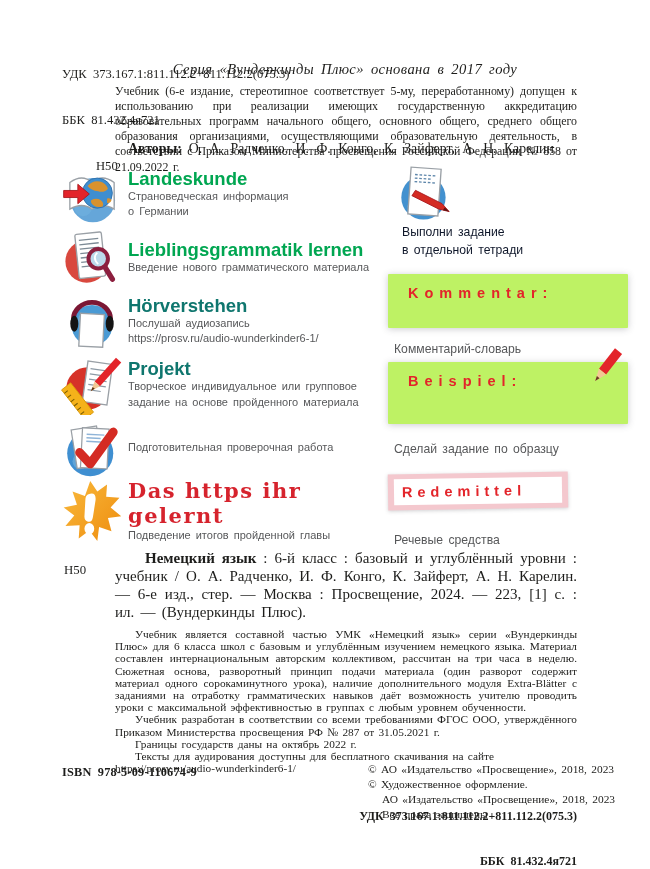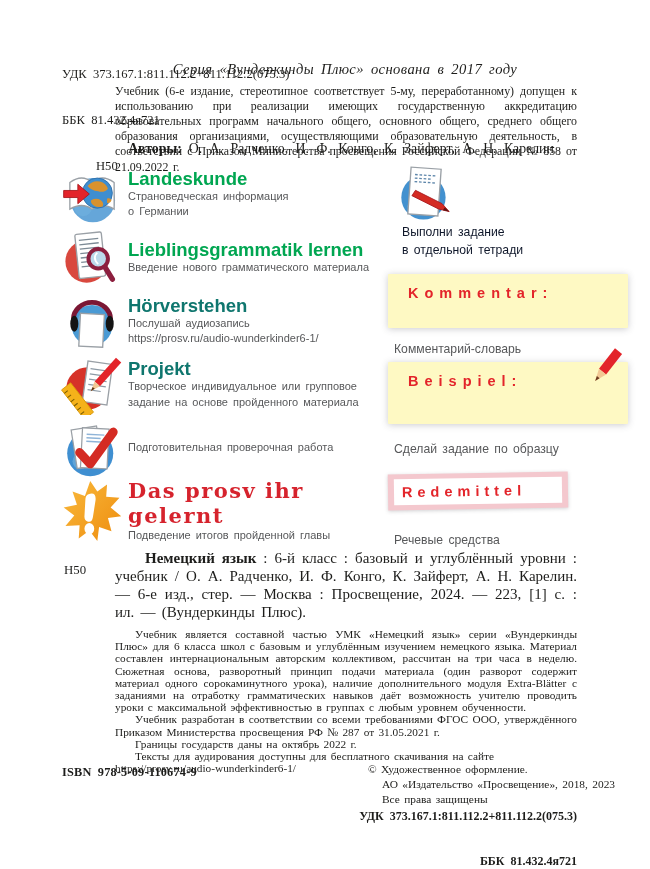--- a/index.html
+++ b/index.html
@@ -30,21 +30,21 @@
   .green{color:#00a651;} .red{color:#0f766e;}
   .title-test{letter-spacing:5px;font-size:19px;}
   .title-script{font-family:"DejaVu Serif",serif;color:#d6232d;font-size:21px;
                 letter-spacing:1.5px;font-weight:bold;}
   .legend-desc{font-size:11px;color:#57585a;line-height:1.4;word-spacing:2px;}
 
   .right-col{position:relative;width:244px;margin-left:0;}
   .rc-icon{position:absolute;top:0;left:8px;}
   .rc-icon-desc{position:absolute;top:62px;left:14px;font-size:12.2px;color:#0f172a;
                 line-height:1.45;word-spacing:2px;}
-  .card{position:absolute;left:0;width:240px;background:#fef9c3;
+  .card{position:absolute;left:0;width:240px;background:#bef264;
         box-shadow:0 1px 7px rgba(70,70,80,.28);border-radius:1px;}
   .card-kommentar{top:112px;height:54px;}
   .card-beispiel{top:200px;height:62px;}
   .card-label{display:block;padding:11px 0 0 20px;color:#e3242a;font-weight:bold;
               font-size:14.5px;letter-spacing:6px;}
   .card-desc{position:absolute;left:6px;font-size:12.2px;color:#57585a;word-spacing:2px;}
   .desc-kommentar{top:180px;}
   .desc-beispiel{top:280px;}
   .pencil-wrap{position:absolute;top:-16px;right:2px;}
   .chip{position:absolute;top:311px;left:0;width:168px;background:#f4c8ce;padding:5px 6px;
@@ -230,21 +230,21 @@
                 <stop offset="0" stop-color="#f9b93c"></stop>
                   <stop offset="1" stop-color="#ee8d0e"></stop>
               </linearGradient>
             </defs>
             <polygon fill="url(#orange)" points="33,1 41,13 52,5 51,19 66,20 56,31 68,41 53,43 57,58 43,53 41,69 32,57 20,66 21,51 5,52 15,40 3,31 18,28 13,13 27,18"></polygon>
             <path d="M31 16 q9 -3 8 7 l-3 19 q-1 6 -5.5 5 q-4.5 -1 -4 -6.5 l1 -18 q0 -5 3.5 -6.5z" fill="#fff"></path>
             <ellipse cx="32" cy="55" rx="5.5" ry="6.5" fill="#fff"></ellipse>
           </svg>
         </span>
         <span class="legend-text">
-          <div class="legend-title title-script">Das prosv ihr gelernt</div>
+          <div class="legend-title title-script">Das https ihr gelernt</div>
           <div class="legend-desc">Подведение итогов пройденной главы</div>
         </span>
       </div>
     </div>
 
     <div class="right-col">
       <span class="rc-icon">
         <svg width="62" height="62" viewBox="0 0 70 70">
           <circle cx="31" cy="40" r="25" fill="#4391cf"></circle>
           <circle cx="22" cy="50" r="9" fill="#6caede" opacity=".8"></circle>
@@ -302,18 +302,19 @@
     <p class="annot annot-url pre">Тексты для аудирования доступны для бесплатного скачивания на сайте
 https://prosv.ru/audio-wunderkinder6-1/</p>
     <div class="udk-bottom">
       <div>УДК  373.167.1:811.112.2+811.112.2(075.3)</div>
       <div>ББК  81.432.4я721</div>
     </div>
   </div>
 
   <div class="footer-isbn">ISBN  978-5-09-110674-9</div>
   <div class="copyright">
+    <div>©  АО «Издательство «Просвещение», 2018, 2023</div>
     <div>©  Художественное оформление.</div>
     <div class="indent">АО «Издательство «Просвещение», 2018, 2023</div>
     <div class="indent">Все права защищены</div>
   </div>
 
 </div>
 
 </body></html>

